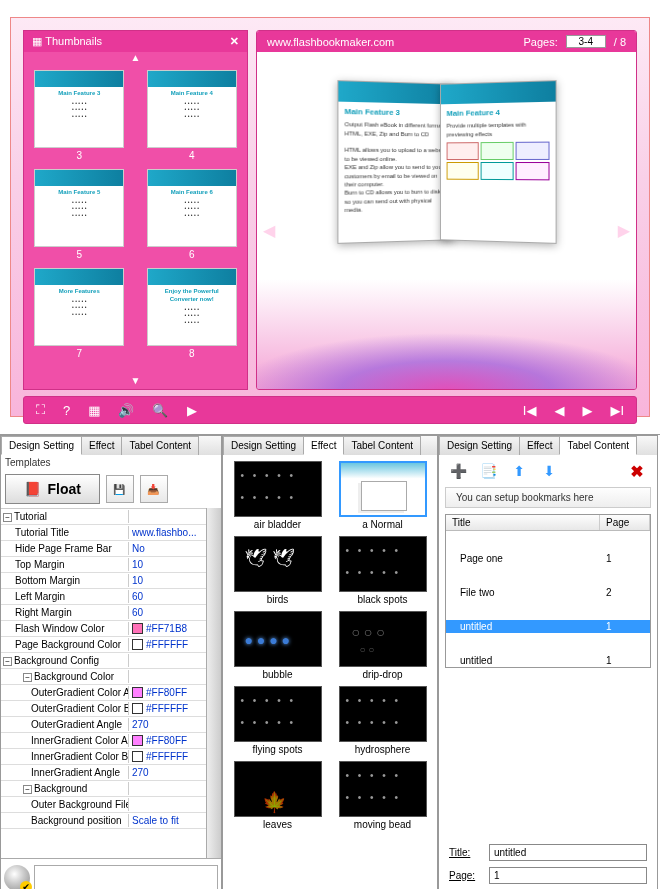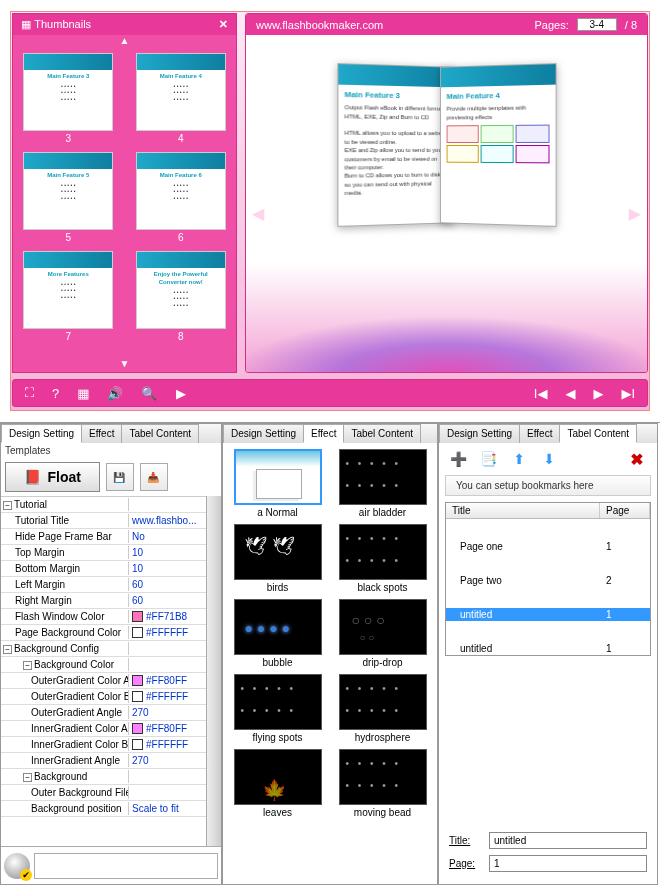--- a/index.html
+++ b/index.html
@@ -1,19 +1,19 @@
 <!DOCTYPE html>
 <html><head>
 <meta charset="utf-8">
 <style>
   * { box-sizing: border-box; margin: 0; padding: 0; }
   body { font-family: Tahoma, Arial, sans-serif; font-size: 11px; background: #fff; width: 660px; }
   
   
-  .preview-area { position: relative; width: 640px; height: 400px; margin: 11px auto; background: linear-gradient(180deg, #fde9f5 0%, #f9d0e8 40%, #f8b5db 100%); border: 1px solid #e88; padding: 1px; }
+  .preview-area { position: relative; width: 640px; height: 400px; margin: 17px auto; background: linear-gradient(180deg, #fde9f5 0%, #f9d0e8 40%, #f8b5db 100%); border: 1px solid #e88; padding: 12px; }
   .preview-inner { display: flex; gap: 8px; height: 360px; }
   
   .thumbs-panel { width: 225px; background: #f04fa8; border: 1px solid #d03088; display: flex; flex-direction: column; }
   .thumbs-header { background: #e8389a; color: #fff; padding: 4px 8px; display: flex; justify-content: space-between; align-items: center; font-size: 11px; }
   .thumbs-close { cursor: pointer; font-weight: bold; }
   .thumbs-arrow { text-align: center; color: #fff; height: 14px; cursor: pointer; font-size: 10px; }
   .thumbs-scroll { flex: 1; overflow: hidden; padding: 4px; }
   .thumbs-grid { display: grid; grid-template-columns: 1fr 1fr; gap: 8px 10px; }
   .thumb-item { text-align: center; color: #fff; font-size: 10px; }
   .thumb-box { width: 90px; height: 78px; background: #fff; margin: 0 auto 2px; border: 1px solid #ccc; position: relative; overflow: hidden; }
@@ -369,26 +369,26 @@
 
   <div class="settings-col col2">
     <div class="tabs">
       <div class="tab">Design Setting</div>
       <div class="tab active">Effect</div>
       <div class="tab">Tabel Content</div>
     </div>
     <div class="panel-body">
       <div class="effect-grid" id="effect-grid">
           <div class="effect-item">
+            <div class="effect-thumb fx-dots"></div>
+            <div class="effect-label">air bladder</div>
+          </div>
+          <div class="effect-item">
             <div class="effect-thumb selected fx-normal"></div>
             <div class="effect-label">a Normal</div>
-          </div>
-          <div class="effect-item">
-            <div class="effect-thumb fx-dots"></div>
-            <div class="effect-label">air bladder</div>
           </div>
           <div class="effect-item">
             <div class="effect-thumb fx-birds"></div>
             <div class="effect-label">birds</div>
           </div>
           <div class="effect-item">
             <div class="effect-thumb fx-dots"></div>
             <div class="effect-label">black spots</div>
           </div>
           <div class="effect-item">
@@ -438,21 +438,21 @@
         <div class="bm-table-head">
           <div class="bm-th title">Title</div>
           <div class="bm-th page">Page</div>
         </div>
         <div id="bm-rows">
             <div class="bm-row">
               <div class="bm-td title">Page one</div>
               <div class="bm-td page">1</div>
             </div>
             <div class="bm-row">
-              <div class="bm-td title">Page two</div>
+              <div class="bm-td title">File two</div>
               <div class="bm-td page">2</div>
             </div>
             <div class="bm-row selected">
               <div class="bm-td title">untitled</div>
               <div class="bm-td page">1</div>
             </div>
             <div class="bm-row">
               <div class="bm-td title">untitled</div>
               <div class="bm-td page">1</div>
             </div>

